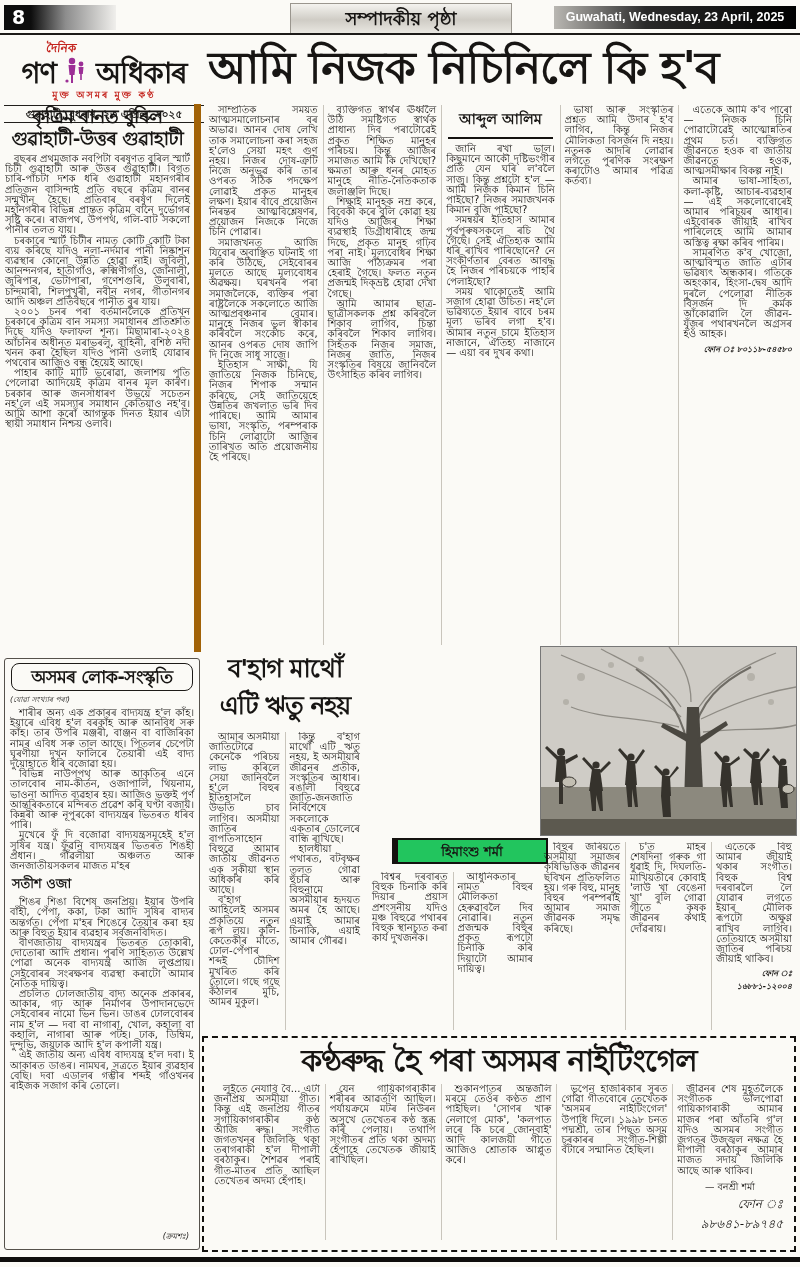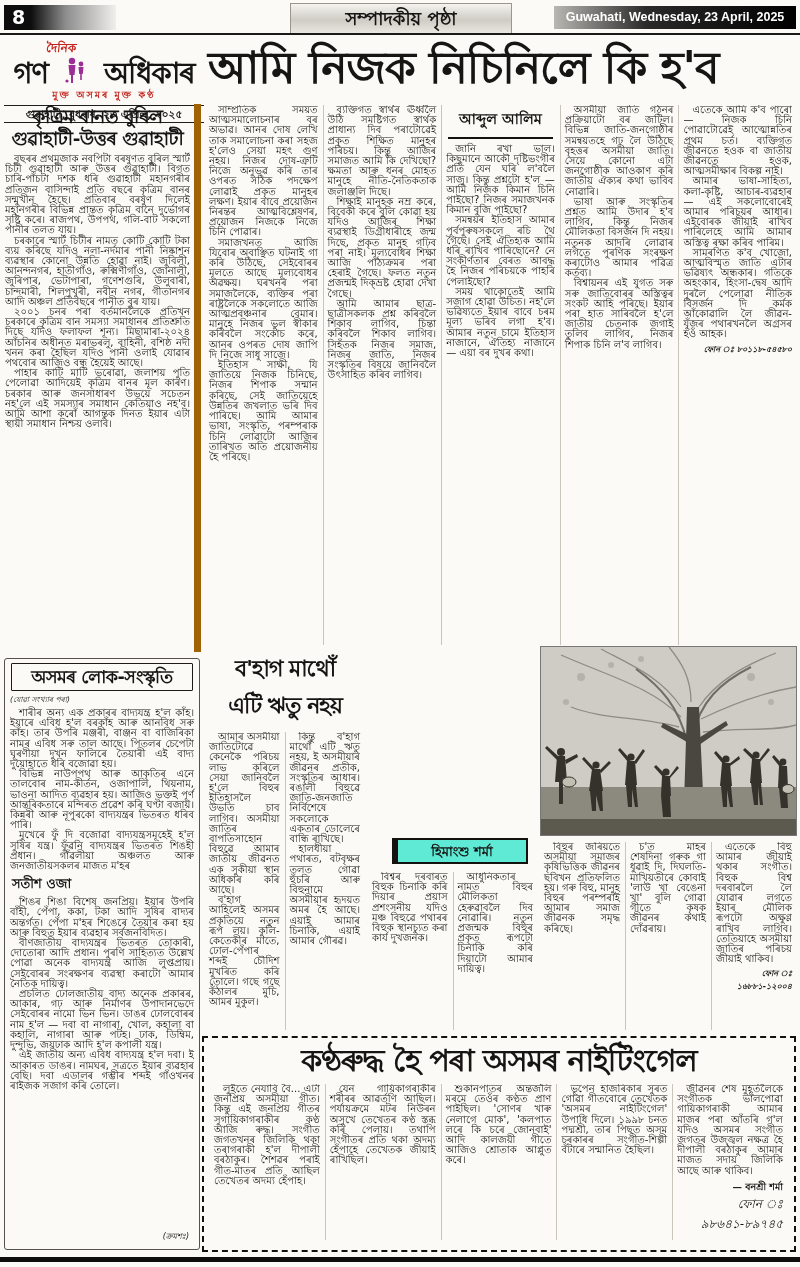--- a/index.html
+++ b/index.html
@@ -17,21 +17,21 @@
   .datebox{left:554px;top:6px;width:242px;height:23px;
            background:linear-gradient(90deg,#b9b7b2 0%,#2a2a2a 38%,#000 100%);
            color:#fff;font-size:12.5px;font-weight:bold;line-height:23px;text-align:center;
            font-family:"Liberation Sans",sans-serif;}
   .toprule{left:0;top:33px;width:800px;height:2px;background:#1c1a18;}
 
   
   .masthead{left:4px;top:37px;width:200px;height:66px;text-align:center;}
   .mh-daily{display:inline-block;color:#c4231d;font-weight:bold;font-size:12px;transform:skewX(-6deg);
             margin-left:-86px;}
-  .mh-row{display:flex;align-items:center;justify-content:center;gap:16px;margin-top:-2px;}
+  .mh-row{display:flex;align-items:center;justify-content:center;gap:8px;margin-top:-2px;}
   .mh-name{font-size:29px;font-weight:bold;letter-spacing:-1px;line-height:30px;}
   .mh-tag{color:#c4231d;font-weight:bold;font-size:9.5px;letter-spacing:2px;margin-top:-1px;}
   .mh-dateline{margin-top:2px;border-top:1.5px solid #211f1c;border-bottom:1.5px solid #211f1c;
                font-weight:bold;font-size:10.5px;line-height:16px;}
 
   
   .hl-main{left:208px;top:40px;width:588px;height:58px;font-size:44px;font-weight:bold;
            text-align:left;line-height:56px;letter-spacing:-1px;}
 
   
@@ -40,54 +40,54 @@
   .cols>div{flex:1;overflow:hidden;padding:0 5px 0 4px;border-right:1px solid #c9c5bc;}
   .cols>div:last-child{border-right:none;}
 
   
   .flood{left:5px;top:104px;width:196px;height:548px;border-right:7px solid #a16207;
          padding-right:4px;box-sizing:border-box;overflow:hidden;}
   .flood-hl{font-size:18.5px;font-weight:bold;text-align:center;line-height:22px;margin:2px 0 4px 0;
             letter-spacing:-0.5px;}
   .folk{left:4px;top:658px;width:196px;height:592px;border:1px solid #55514b;border-radius:3px;
         padding:4px 5px;box-sizing:border-box;overflow:hidden;}
-  .folk-hl{border:1.5px solid #1d1b18;border-radius:1px;font-size:17.5px;font-weight:bold;
+  .folk-hl{border:1.5px solid #1d1b18;border-radius:8px;font-size:17.5px;font-weight:bold;
            text-align:center;line-height:26px;margin:0 1px 3px 1px;letter-spacing:-0.5px;}
   .folk-note{font-size:7.5px;font-style:italic;margin:1px 0 2px 0;}
   .folk-author{font-size:13px;font-weight:bold;margin:3px 0 2px 2px;}
   .folk-end{position:absolute;right:10px;bottom:6px;font-size:8px;font-style:italic;}
 
   
   .maincols{left:205px;top:105px;width:592px;height:540px;}
   .maincols>div{position:relative;}
   .authorbox{text-align:center;font-size:14.5px;font-weight:bold;border-bottom:2px solid #14120f;
              padding:3px 0 5px 0;margin:0 2px 5px 2px;}
   .phoneline{font-size:8px;font-weight:bold;font-style:italic;text-align:right;margin-top:3px;}
 
   
-  .bihu-hl{left:206px;top:650px;width:158px;height:78px;font-size:22px;font-weight:bold;
+  .bihu-hl{left:206px;top:650px;width:158px;height:78px;font-size:25px;font-weight:bold;
            line-height:37px;text-align:center;letter-spacing:-1px;}
   .bihu-left{left:205px;top:732px;width:160px;height:298px;}
   .quote{left:368px;top:650px;width:170px;height:184px;text-align:center;font-weight:bold;
          font-size:13px;line-height:20.5px;overflow:hidden;}
   .quote span{text-decoration:underline;}
-  .quote-author{left:392px;top:838px;width:136px;height:26px;border:2px solid #14120f;
+  .quote-author{left:392px;top:838px;width:156px;height:26px;border:2px solid #14120f;
                 border-left:6px solid #14120f;text-align:center;font-size:13px;font-weight:bold;
-                line-height:24px;box-sizing:border-box;background:#5eead4;}
+                line-height:24px;box-sizing:border-box;background:#22c55e;}
   .belowquote{left:368px;top:872px;width:170px;height:158px;}
   .photo{left:540px;top:646px;width:257px;height:190px;border:1px solid #777;box-sizing:border-box;}
   .belowphoto{left:540px;top:842px;width:257px;height:188px;}
 
   
   .night{left:202px;top:1036px;width:594px;height:216px;border:2.5px dashed #14120f;
          box-sizing:border-box;padding:4px 6px;}
   .night-hl{font-size:30px;font-weight:bold;text-align:center;line-height:38px;letter-spacing:-1px;
             margin-bottom:4px;}
   .night .cols{height:156px;}
-  .night-author{font-size:9.5px;font-weight:bold;text-align:right;margin-top:4px;}
+  .night-author{font-size:9.5px;font-weight:normal;text-align:center;margin-top:4px;}
   .night-phone{font-size:12px;font-style:italic;text-align:right;}
   .botbar{left:0;top:1257px;width:800px;height:5px;background:#0f0e0c;}
 </style>
 </head>
 <body>
 
 <div class="page">
 
   <div class="abs pgnum">
     <span>8</span>
@@ -151,23 +151,21 @@
     <div>
       <div class="authorbox">আব্দুল আলিম</div>
       <div>
           <p class="bp">জানি ৰখা ভাল। কিছুমানে আকৌ দৃষ্টিভংগীৰ প্ৰতি যেন ঘৰি ল'বলৈ সাজু। কিন্তু প্ৰশ্নটো হ'ল — আমি নিজক কিমান চিনি পাইছো? নিজৰ সমাজখনক কিমান বুজি পাইছো?</p>
           <p class="bp">সমন্বয়ৰ ইতিহাস আমাৰ পূৰ্বপুৰুষসকলে ৰচি থৈ গৈছে। সেই ঐতিহ্যক আমি ধৰি ৰাখিব পাৰিছোনে? নে সংকীৰ্ণতাৰ বেৰত আবদ্ধ হৈ নিজৰ পৰিচয়কে পাহৰি পেলাইছো?</p>
           <p class="bp">সময় থাকোতেই আমি সজাগ হোৱা উচিত। নহ'লে ভৱিষ্যতে ইয়াৰ বাবে চৰম মূল্য ভৰিব লগা হ'ব। আমাৰ নতুন চামে ইতিহাস নাজানে, ঐতিহ্য নাজানে — এয়া বৰ দুখৰ কথা।</p>
         </div>
     </div>
     <div>
       <div>
-          <p class="bp">অসমীয়া জাতি গঠনৰ প্ৰক্ৰিয়াটো বৰ জটিল। বিভিন্ন জাতি-জনগোষ্ঠীৰ সমন্বয়তহে গঢ় লৈ উঠিছে বৃহত্তৰ অসমীয়া জাতি। সেয়ে কোনো এটা জনগোষ্ঠীক আওকাণ কৰি জাতীয় ঐক্যৰ কথা ভাবিব নোৱাৰি।</p>
           <p class="bp">ভাষা আৰু সংস্কৃতিৰ প্ৰশ্নত আমি উদাৰ হ'ব লাগিব, কিন্তু নিজৰ মৌলিকতা বিসৰ্জন দি নহয়। নতুনক আদৰি লোৱাৰ লগতে পুৰণিক সংৰক্ষণ কৰাটোও আমাৰ পৱিত্ৰ কৰ্তব্য।</p>
-          <p class="bp">বিশ্বায়নৰ এই যুগত সৰু সৰু জাতিবোৰৰ অস্তিত্বৰ সংকট আহি পৰিছে। ইয়াৰ পৰা হাত সাৰিবলৈ হ'লে জাতীয় চেতনাক জগাই তুলিব লাগিব, নিজৰ শিপাক চিনি ল'ব লাগিব।</p>
         </div>
     </div>
     <div>
       <div>
           <p class="bp">এতেকে আমি ক'ব পাৰো — নিজক চিনি পোৱাটোৱেই আত্মোন্নতিৰ প্ৰথম চৰ্ত। ব্যক্তিগত জীৱনতে হওক বা জাতীয় জীৱনতে হওক, আত্মসমীক্ষাৰ বিকল্প নাই।</p>
           <p class="bp">আমাৰ ভাষা-সাহিত্য, কলা-কৃষ্টি, আচাৰ-ব্যৱহাৰ — এই সকলোবোৰেই আমাৰ পৰিচয়ৰ আধাৰ। এইবোৰক জীয়াই ৰাখিব পাৰিলেহে আমি আমাৰ অস্তিত্ব ৰক্ষা কৰিব পাৰিম।</p>
           <p class="bp">সামৰণিত ক'ব খোজো, আত্মবিস্মৃত জাতি এটাৰ ভৱিষ্যৎ অন্ধকাৰ। গতিকে অহংকাৰ, হিংসা-দ্বেষ আদি দূৰলৈ পেলোৱা নীতিক বিসৰ্জন দি কৰ্মক আঁকোৱালি লৈ জীৱন-যুঁজৰ পথাৰখনলৈ অগ্ৰসৰ হওঁ আহক।</p>
         </div>
       <div class="phoneline">ফোন ঃ ৮০১১৮-৫৪৫৮০</div>
     </div>

